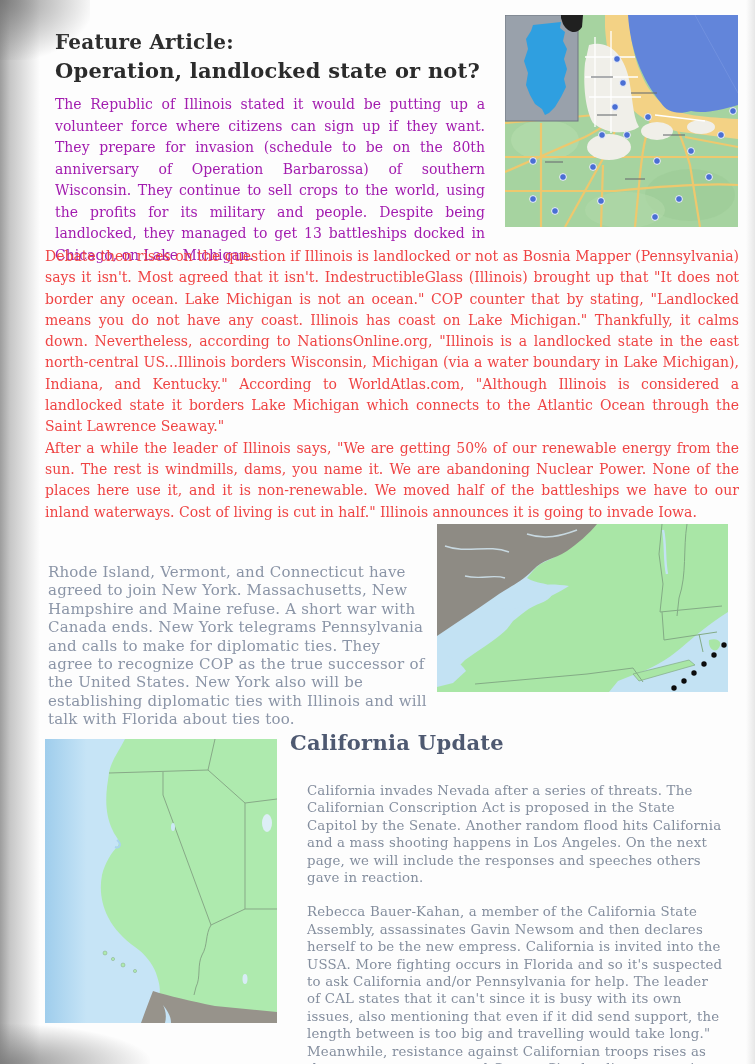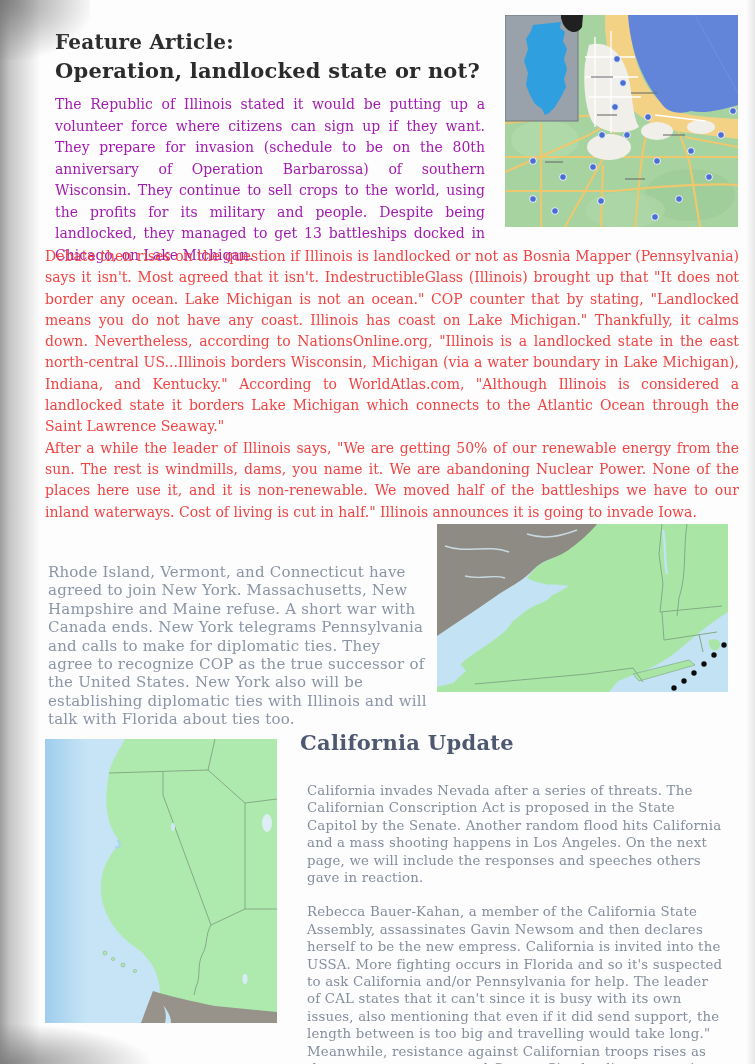--- a/index.html
+++ b/index.html
@@ -28,21 +28,21 @@
   .para-wide p{margin:0;text-align:justify;}
 
   .map{position:absolute;display:block;}
   .map-chicago{left:505px;top:15px;}
   .map-ny{left:437px;top:524px;}
   .map-ca{left:45px;top:739px;}
 
   .update-title{font-size:21px;font-weight:bold;color:#4e5971;letter-spacing:.3px;}
   .ny-title{position:absolute;left:55px;top:524px;}
   .ny-body{position:absolute;left:48px;top:563px;width:380px;font-size:15px;line-height:18.4px;color:#8b95a7;letter-spacing:.2px;}
-  .ca-title{position:absolute;left:290px;top:730px;margin-left:10px;}
+  .ca-title{position:absolute;left:290px;top:730px;}
   .ca-body{position:absolute;left:290px;top:765px;width:452px;font-size:13.3px;line-height:17.4px;color:#848e9e;letter-spacing:.2px;}
   .ca-body p{margin:17px;}
 </style>
 </head>
 <body>
 
 <div class="page">
 
   <div class="kicker">Feature Article:</div>
   <div class="title">Operation, landlocked state or not?</div>

